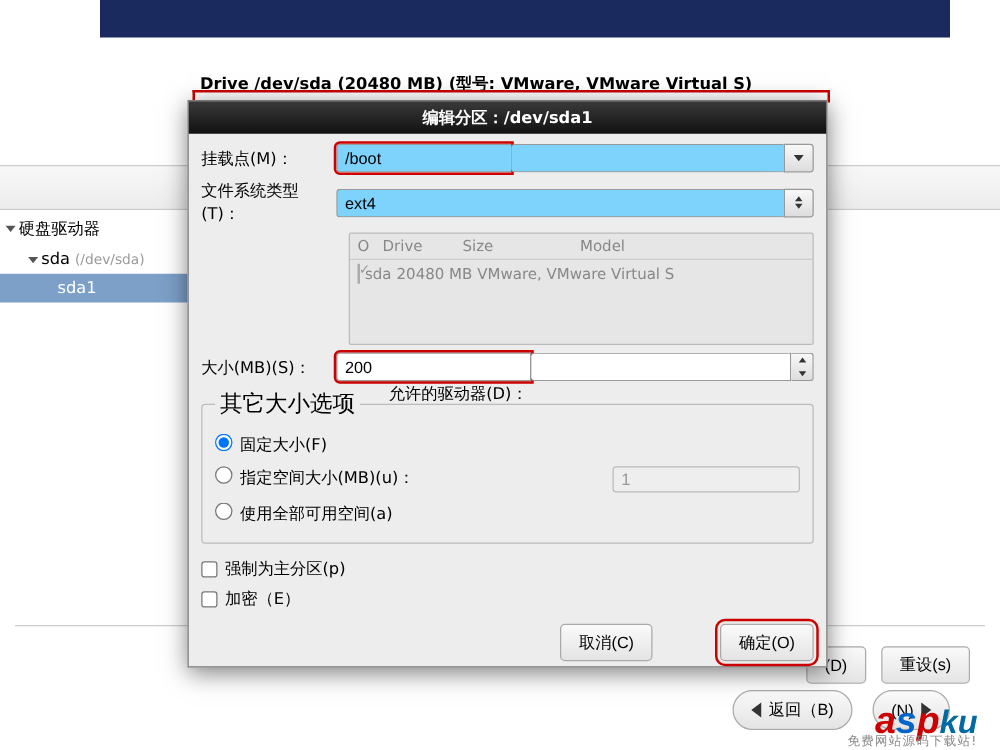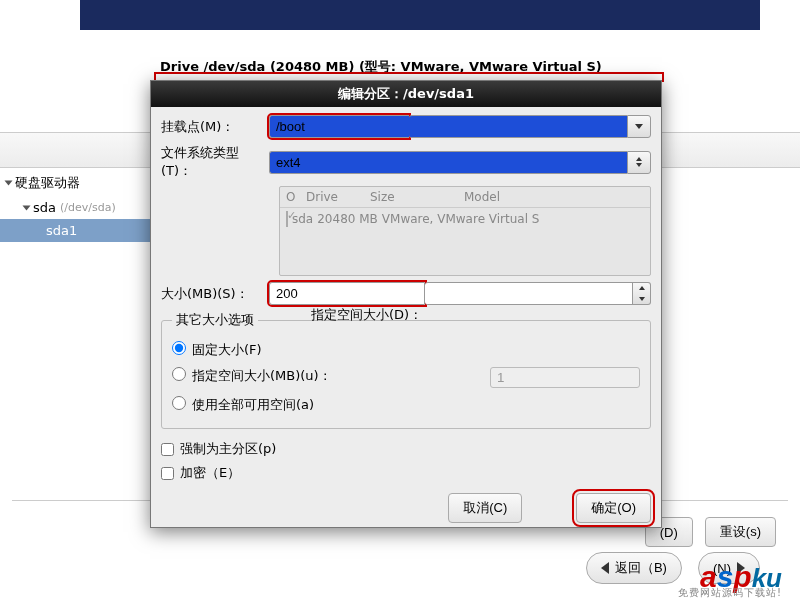--- a/index.html
+++ b/index.html
@@ -27,21 +27,21 @@
   .arrow-l { width:0;height:0;border-right:8px solid #333;border-top:6px solid transparent;border-bottom:6px solid transparent; }
   .arrow-r { width:0;height:0;border-left:8px solid #333;border-top:6px solid transparent;border-bottom:6px solid transparent; }
 
   
   .dialog { position:absolute; left:150px; top:80px; width:512px; background:#ededed; border:1px solid #777; box-shadow: 0 4px 18px rgba(0,0,0,.5); }
   .dialog-title { background: linear-gradient(#3a3a3a,#111); color:#fff; text-align:center; font-weight:bold; padding:4px 0; font-size:13px; }
   .dlg-body { padding:8px 10px 4px 10px; }
   .row { display:flex; align-items:center; margin-bottom:6px; }
   .lbl { width:108px; text-align:left; padding-right:6px; }
   .combo { flex:1; display:flex; }
-  .combo input { flex:1; border:1px solid #999; border-right:none; padding:3px 6px; font-size:13px; background:#1d4ed8; border-radius:3px 0 0 3px; }
+  .combo input { flex:1; border:1px solid #999; border-right:none; padding:3px 6px; font-size:13px; background:#7dd3fc; border-radius:3px 0 0 3px; }
   .combo .cbtn { width:24px; border:1px solid #999; background:linear-gradient(#f8f8f8,#ddd); display:flex; align-items:center; justify-content:center; border-radius:0 3px 3px 0; }
   .chev { width:0;height:0;border-left:4px solid transparent;border-right:4px solid transparent;border-top:5px solid #333; }
   .updn { display:flex; flex-direction:column; gap:2px; }
   .updn span { width:0;height:0;border-left:3px solid transparent;border-right:3px solid transparent; }
   .updn .u { border-bottom:4px solid #333; }
   .updn .d { border-top:4px solid #333; }
   .red-outline { outline:2px solid #c00; outline-offset:0; }
 
   .drives-box { margin-left:118px; border:1px solid #bbb; background:#e6e6e6; height:90px; border-radius:2px; margin-bottom:6px; font-size:12px; color:#888; }
   .drives-head { display:flex; border-bottom:1px solid #ccc; padding:3px 6px; gap:4px; }
@@ -50,21 +50,21 @@
   .drives-row .cb { width:12px;height:12px;border:1px solid #aaa; background:#eee; position:relative; }
   .drives-row .cb::after{content:"✓"; position:absolute; left:0; top:-3px; font-size:11px; color:#999;}
   .allowed-lbl { position:absolute; left:160px; top:225px; }
 
   .spin { flex:1; display:flex; }
   .spin input { flex:1; border:1px solid #999; padding:3px 6px; font-size:13px; background:#fff; border-radius:3px 0 0 3px; }
   .spin .sbtn { width:18px; border:1px solid #999; border-left:none; background:linear-gradient(#f8f8f8,#ddd); display:flex; flex-direction:column; border-radius:0 3px 3px 0; }
   .spin .sbtn span{flex:1;display:flex;align-items:center;justify-content:center;}
 
   fieldset.sizeopt { border:1px solid #bbb; border-radius:3px; padding:8px 10px 10px 10px; margin:4px 0 8px 0; }
-  fieldset.sizeopt legend { padding:0 4px; font-size:13px; }
+  fieldset.sizeopt legend { padding:0 4px; font-size:18px; }
   .radio-row { display:flex; align-items:flex-start; gap:6px; padding:4px 0; }
   .radio-row input[type=radio]{ width:14px;height:14px; }
   .radio-row .rlabel { }
   .radio-row .smallspin { width:150px; margin-left:auto; }
   .smallspin input { width:100%; border:1px solid #bbb; background:#eee; color:#999; padding:2px 6px; border-radius:3px; }
 
   .chk-row { display:flex; align-items:center; gap:6px; padding:3px 0; }
   .dlg-btns { display:flex; justify-content:flex-end; gap:10px; padding-top:8px; }
   .ok-red { outline:2px solid #c00; outline-offset:2px;margin-left:44px; }
 
@@ -150,21 +150,21 @@
         <span class="c3">Size</span>
         <span class="c4">Model</span>
       </div>
       <div class="drives-row">
         <span class="c1"><span class="cb"></span></span>
         <span class="c2">sda</span>
         <span class="c3">20480 MB</span>
         <span class="c4">VMware, VMware Virtual S</span>
       </div>
     </div>
-    <div class="allowed-lbl">指定空间大小(D)：</div>
+    <div class="allowed-lbl">允许的驱动器(D)：</div>
 
     <div class="row" style="margin-top:6px">
       <div class="lbl">大小(MB)(S)：</div>
       <div class="spin">
         <input class="red-outline" style="max-width: 156px;" value="200">
         <input style="border-left: none;" value="">
         <div class="sbtn">
           <span>
               <span class="updn">
                 <span class="u"></span>

